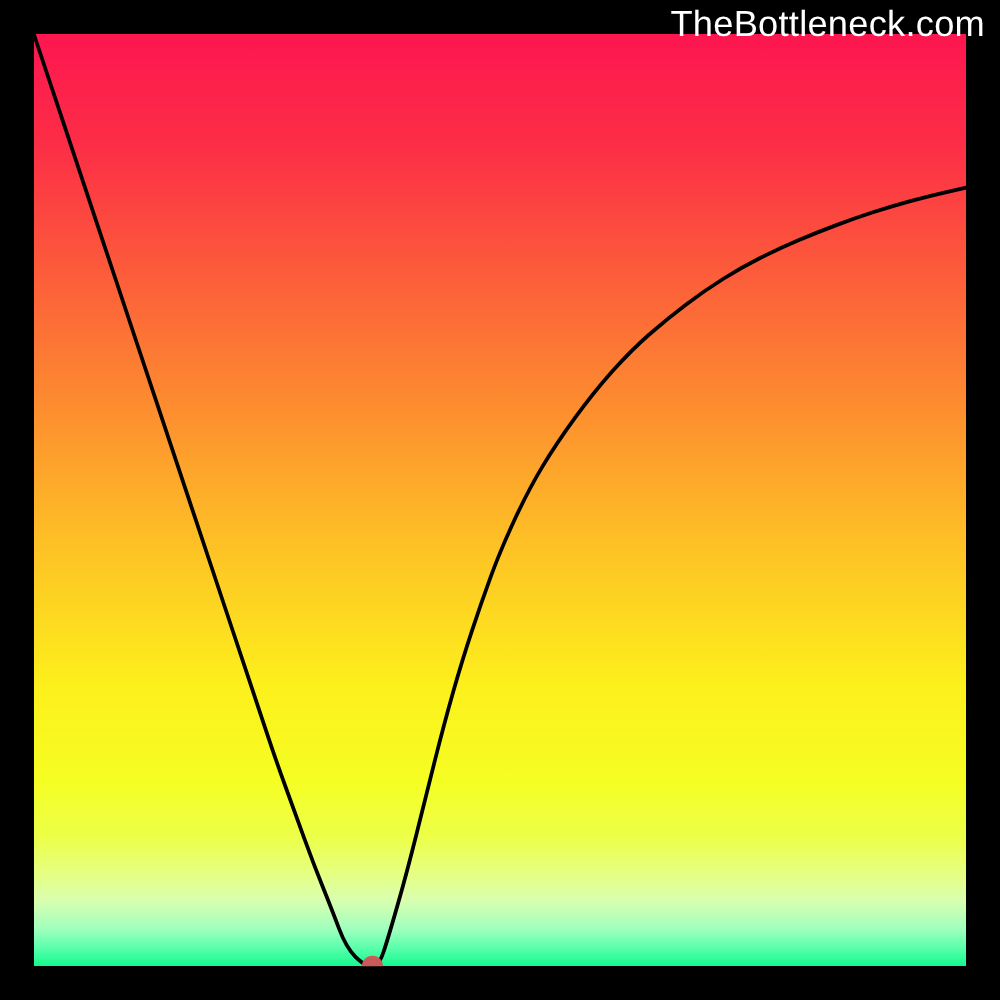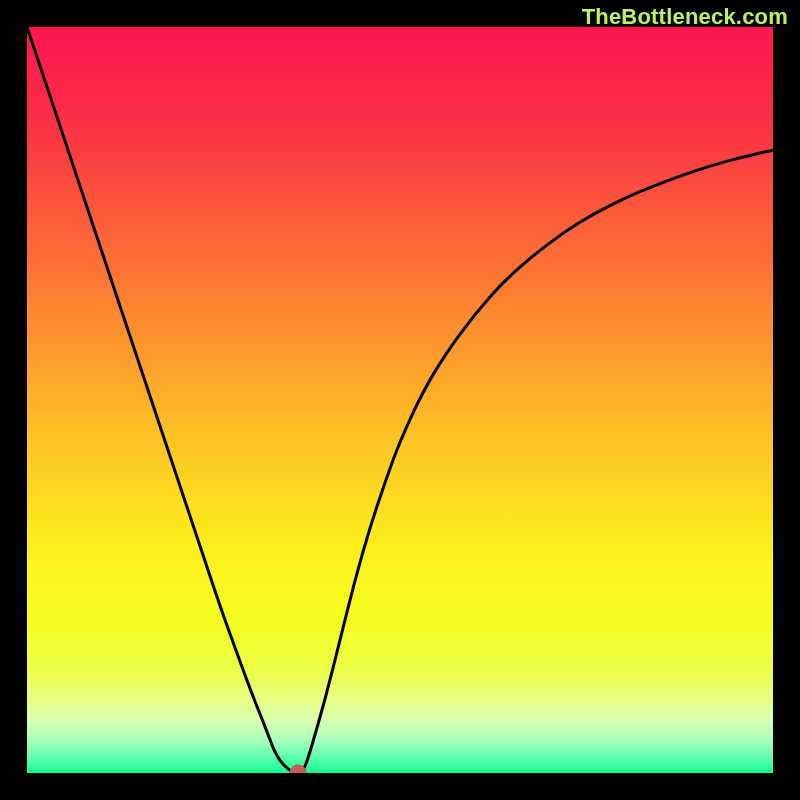--- a/index.html
+++ b/index.html
@@ -31,23 +31,23 @@
     position: absolute;
     left: 0;
     top: 0;
     width: 100%;
     height: 100%;
   }
   .watermark {
     position: absolute;
     top: 4px;
     right: 12px;
-    color: #bef264;
-    font-size: 22px;
-    font-weight: 700;
+    color: #ffffff;
+    font-size: 29px;
+    font-weight: 400;
     letter-spacing: 0.2px;
     user-select: none;
   }
   svg.curve {
     position: absolute;
     left: 0;
     top: 0;
     width: 100%;
     height: 100%;
     overflow: visible;

